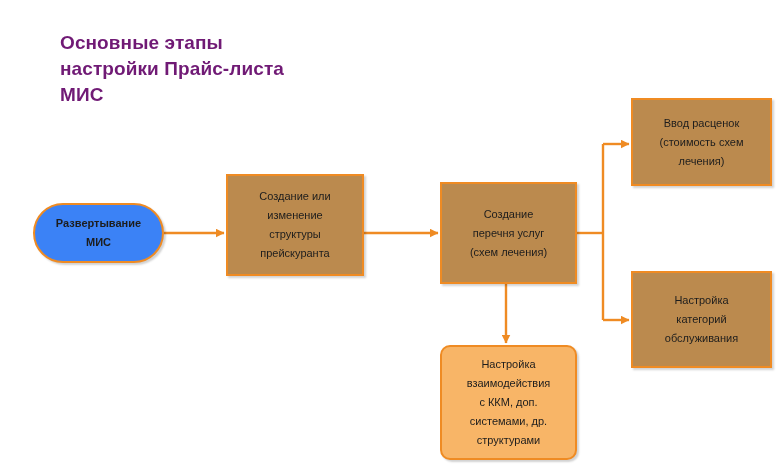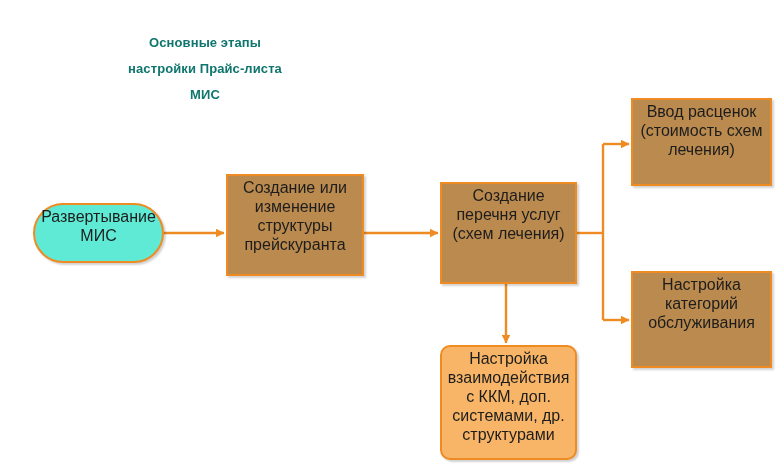--- a/index.html
+++ b/index.html
@@ -21,63 +21,65 @@
     width: 781px;
     height: 476px;
   }
 
   
   #diagram-title {
     position: absolute;
     left: 60px;
     top: 30px;
     width: 290px;
-    text-align: center;
-    font-size: 13px;
+    text-align: left;
+    font-size: 19px;
     font-weight: bold;
     line-height: 26px;
-    color: #0f766e;
+    color: #701a75;
     letter-spacing: 0.1px;
     white-space: pre-line;
   }
 
   
   #connectors {
     position: absolute;
     left: 0; top: 0;
     width: 781px;
     height: 476px;
     pointer-events: none;
   }
 
   
   .node {
     position: absolute;
     box-sizing: border-box;
     display: flex;
+    align-items: center;
     justify-content: center;
     text-align: center;
     color: #1d1d1d;
-    font-size: 16px;
+    font-size: 11px;
     line-height: 19px;
     white-space: pre-line;
     padding: 2px 6px;
   }
 
   .node-process {
     background: #bb8a4e;
     border: 2.5px solid #ef8b23;
     box-shadow: 2px 2px 2px rgba(0,0,0,0.18);
   }
 
   .node-terminator {
-    background: #5eead4;
+    background: #3b82f6;
     border: 2.5px solid #ef8b23;
     border-radius: 30px;
     box-shadow: 2px 2px 2px rgba(0,0,0,0.18);
+    font-weight: bold;
   }
 
   .node-rounded {
     background: #f8b567;
     border: 2.5px solid #ef8b23;
     border-radius: 10px;
     box-shadow: 2px 2px 2px rgba(0,0,0,0.18);
   }
 
   

